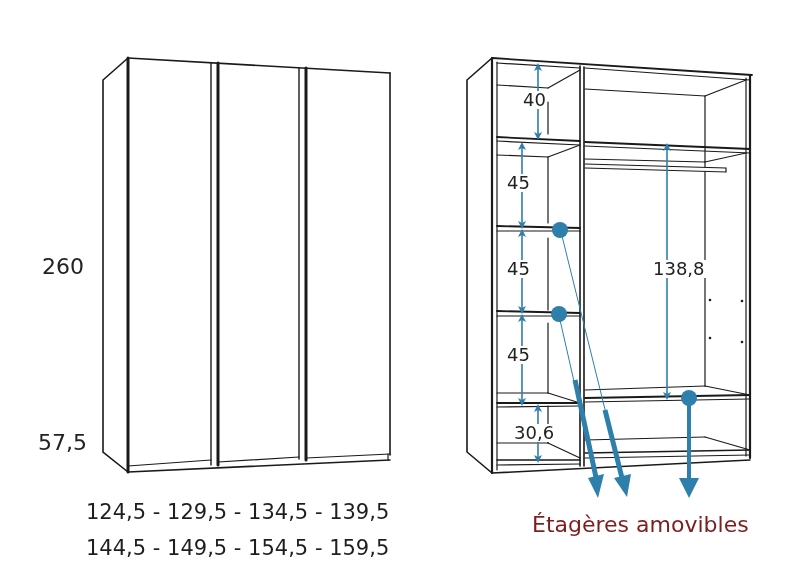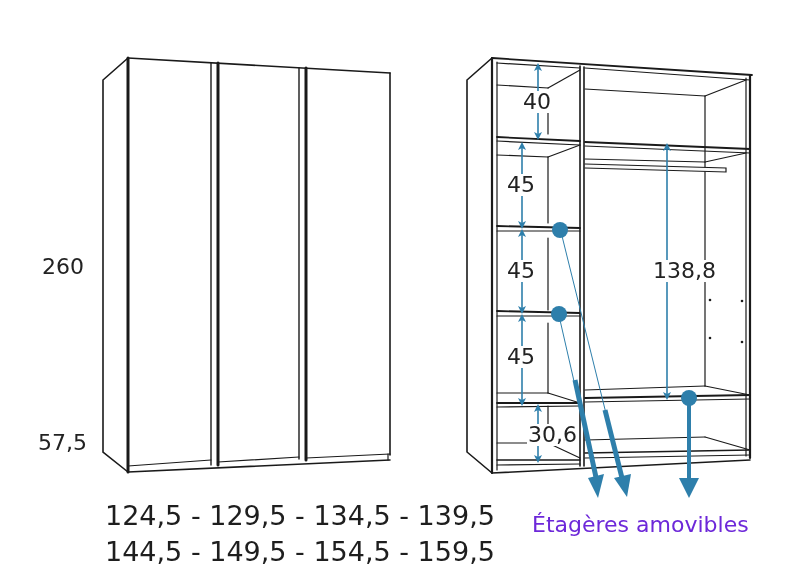--- a/index.html
+++ b/index.html
@@ -1,23 +1,23 @@
 <!DOCTYPE html>
 <html><head>
 <meta charset="utf-8">
 <style>
   html, body { margin:0; padding:0; background:#ffffff; }
   body { width:787px; height:580px; position:relative; overflow:hidden;
          font-family:"DejaVu Sans", "Liberation Sans", sans-serif; color:#222; }
   svg#diagram { position:absolute; left:0; top:0; }
   .lbl { position:absolute; font-size:22px; color:#222; white-space:nowrap; line-height:1; }
-  .dim { position:absolute; font-size:22px; color:#222; white-space:nowrap; line-height:1;
+  .dim { position:absolute; font-size:18px; color:#222; white-space:nowrap; line-height:1;
          background:#fff; padding:0 1px; }
-  .widths { position:absolute; font-size:27px; color:#1e1e1e; white-space:nowrap; line-height:1;margin-left:19px; }
-  .caption { position:absolute; font-size:22px; color:#6d28d9; white-space:nowrap; line-height:1; }
+  .widths { position:absolute; font-size:21px; color:#1e1e1e; white-space:nowrap; line-height:1; }
+  .caption { position:absolute; font-size:22px; color:#7f1d1d; white-space:nowrap; line-height:1; }
 </style>
 </head>
 <body>
 
 <svg id="diagram" width="787" height="580" viewBox="0 0 787 580">
   <defs>
     <marker id="ah" markerWidth="8" markerHeight="8" refX="4" refY="4" orient="auto-start-reverse" markerUnits="userSpaceOnUse">
       <path d="M0,0 L8,4 L0,8 L2,4 Z" fill="#2e7fab"></path>
     </marker>
   </defs>
@@ -167,16 +167,16 @@
 
 <div class="lbl" style="left:42px; top:256px;">260</div>
 <div class="lbl" style="left:38px; top:432px;">57,5</div>
 <div class="widths" style="left:86px; top:502px;">124,5 - 129,5 - 134,5 - 139,5</div>
 <div class="widths" style="left:86px; top:538px;">144,5 - 149,5 - 154,5 - 159,5</div>
 
 <div class="dim" style="left:522px; top:91px;">40</div>
 <div class="dim" style="left:506px; top:174px;">45</div>
 <div class="dim" style="left:506px; top:260px;">45</div>
 <div class="dim" style="left:506px; top:346px;">45</div>
-<div class="dim" style="left:527px; top:424px;">30,6</div>
+<div class="dim" style="left:513px; top:424px;">30,6</div>
 <div class="dim" style="left:652px; top:260px;">138,8</div>
 
 <div class="caption" style="left:532px; top:514px;">Étagères amovibles</div>
 
 </body></html>

